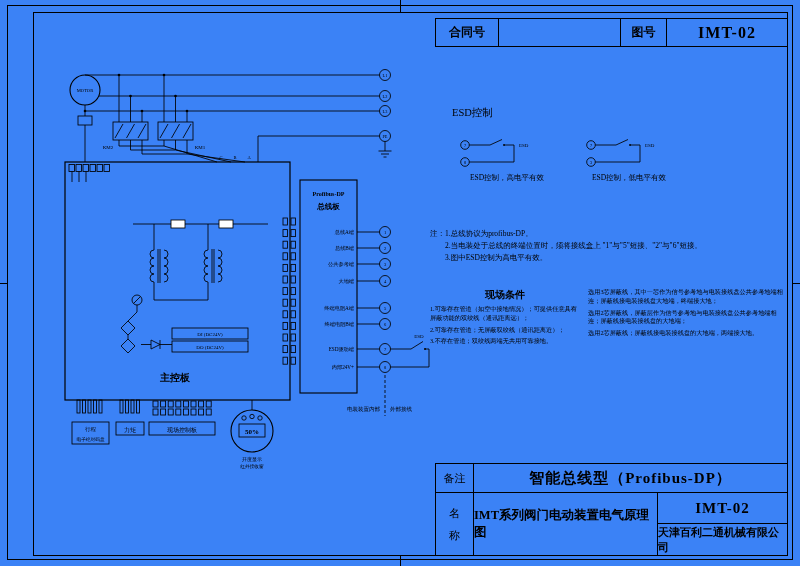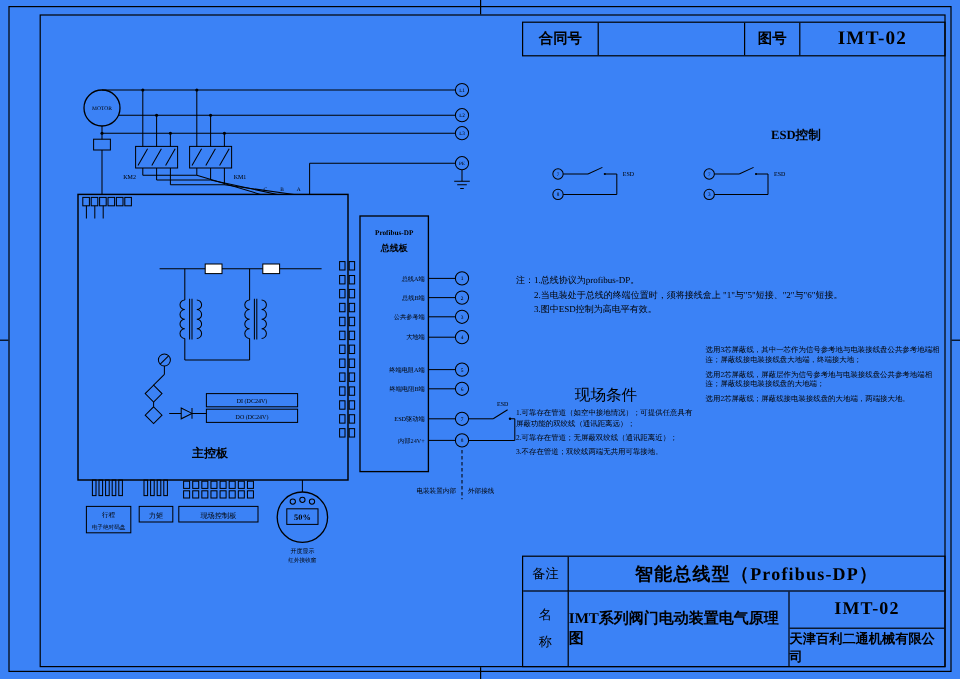--- a/index.html
+++ b/index.html
@@ -13,34 +13,34 @@
   
   .top-table { position: absolute; left: 435px; top: 18px; width: 353px; height: 29px;
     display: grid; grid-template-columns: 63px 122px 46px 1fr; border: 1.4px solid #000; }
   .tt-cell { display: flex; align-items: center; justify-content: center; border-right: 1px solid #000;
     font-weight: bold; font-size: 12px; }
   .tt-cell:last-child { border-right: none; }
   .tt-dno { font-size: 16px; letter-spacing: 1px; }
 
   
   .esd-section { position: absolute; left: 452px; top: 106px; width: 232px; }
-  .esd-title { text-align: right; font-size: 10.5px; font-weight: bold; margin-bottom: 18px; }
+  .esd-title { text-align: left; font-size: 10.5px; font-weight: normal; margin-bottom: 18px; }
   .esd-diagrams { display: flex; gap: 34px; margin-left: 4px; }
   .esd-captions { display: flex; gap: 12px; margin-top: 3px; }
   .esd-caption { width: 110px; text-align: center; font-size: 7.5px; }
 
   
   .notes { position: absolute; left: 430px; top: 228px; width: 320px; font-size: 7.5px; line-height: 12px; display: flex; }
   .notes-prefix { white-space: nowrap; }
 
   
   .conditions { position: absolute; left: 430px; top: 288px; width: 356px; display: flex; gap: 8px; }
   .cond-left { width: 150px; }
   .cond-right { flex: 1; }
-  .cond-title { font-size: 13px; font-weight: normal; margin-bottom: 3px; margin-top: 32px; }
+  .cond-title { font-size: 10px; font-weight: bold; margin-bottom: 3px; }
   .cond-left .cond-title { text-align: center; }
   .cond-item { font-size: 6.2px; line-height: 8.8px; margin-bottom: 3px; }
 
   
   .title-block { position: absolute; left: 435px; top: 463px; width: 353px; height: 93px;
     display: grid; grid-template-columns: 38px 184px 1fr; grid-template-rows: 29px 31px 1fr;
     border: 1.4px solid #000; }
   .tb-cell { display: flex; align-items: center; justify-content: center; }
   .tb-remark { grid-column: 1; grid-row: 1; border-right: 1px solid #000; border-bottom: 1px solid #000; font-size: 11px; }
   .tb-series { grid-column: 2 / 4; grid-row: 1; border-bottom: 1px solid #000; font-size: 15px; font-weight: bold; letter-spacing: 1px; }
@@ -384,20 +384,24 @@
           <circle cx="48" cy="7" r="0.9" fill="#000" stroke="none"></circle>
           <line x1="48" y1="7" x2="58" y2="7"></line>
             <line x1="58" y1="7" x2="58" y2="24"></line>
             <line x1="13.3" y1="24" x2="58" y2="24"></line>
         </g>
         <text class="tc" x="9" y="8.6" font-size="4.3">7</text>
         <text class="tc" x="9" y="25.6" font-size="4.3">3</text>
         <text x="63" y="9" font-size="5">ESD</text>
       </svg>
     </div>
+    <div class="esd-captions">
+      <div class="esd-caption">ESD控制，高电平有效</div>
+      <div class="esd-caption">ESD控制，低电平有效</div>
+    </div>
   </div>
 
   <div class="notes">
     <span class="notes-prefix">注：</span>
     <div class="notes-items">
       <div>1.总线协议为profibus-DP。</div>
       <div>2.当电装处于总线的终端位置时，须将接线盒上 "1"与"5"短接、"2"与"6"短接。</div>
       <div>3.图中ESD控制为高电平有效。</div>
     </div>
   </div>

